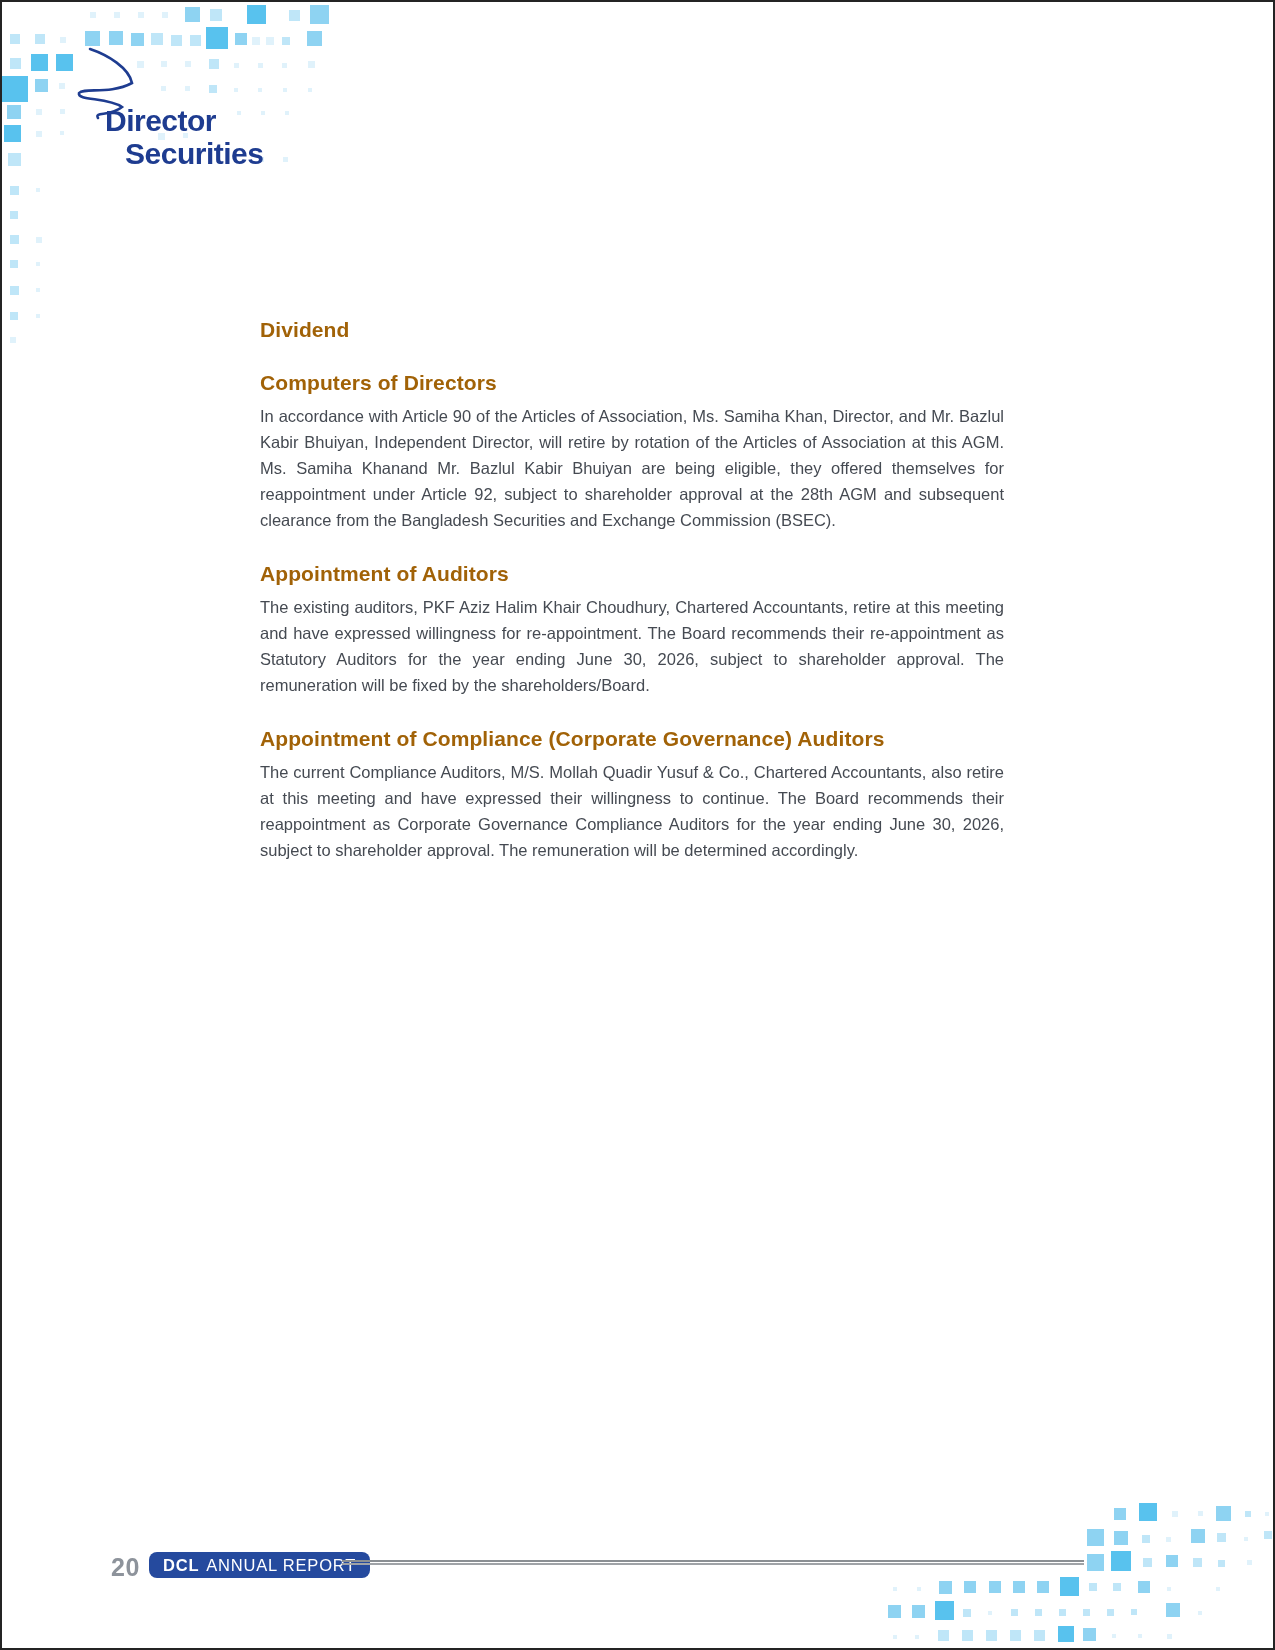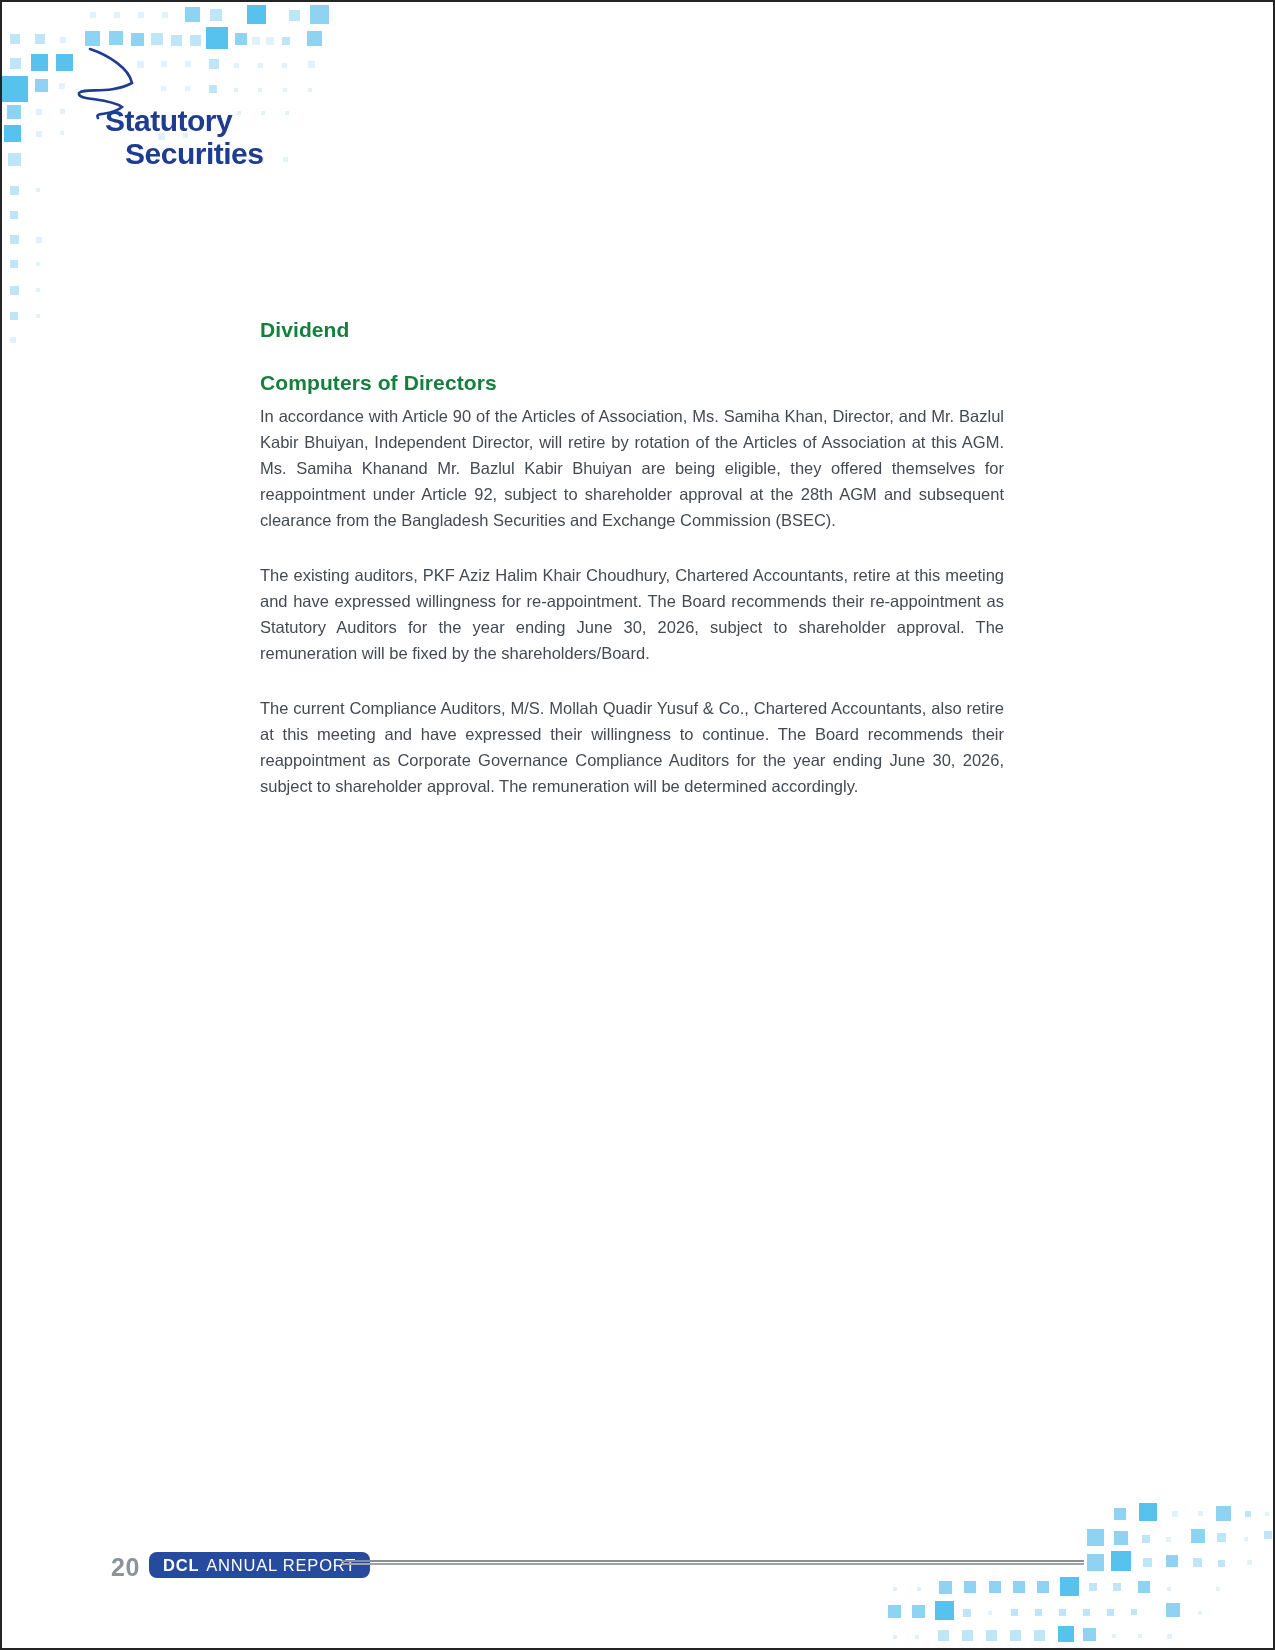--- a/index.html
+++ b/index.html
@@ -18,21 +18,21 @@
   
   .logo-swoosh{position:absolute;left:70px;top:42px;width:78px;height:80px;}
   .logo-text{position:absolute;left:103px;top:104px;color:#1e3c90;font-weight:bold;line-height:1.0;}
   .logo-line1{font-size:30px;letter-spacing:-0.5px;}
   .logo-line2{font-size:30px;letter-spacing:-0.5px;margin-left:20px;margin-top:3px;}
   
   .content{position:absolute;left:258px;top:316px;width:744px;}
   .section{margin:0 0 29px 0;}
   .section h2{
     margin:0 0 8px 0;
-    font-size:21px;font-weight:bold;color:#15803d;
+    font-size:21px;font-weight:bold;color:#a16207;
     letter-spacing:0.1px;
   }
   .section p{
     margin:0;
     font-size:16.5px;line-height:26px;color:#454a52;
     text-align:justify;
   }
   .section.single p{text-align:left;}
   
   .page-number{
@@ -192,36 +192,38 @@
       <div class="sq" style="left: 1081px; top: 1626px; width: 13px; height: 13px; background: rgb(142, 211, 242);"></div>
       <div class="sq" style="left: 1110px; top: 1632px; width: 4px; height: 4px; background: rgb(224, 242, 251);"></div>
       <div class="sq" style="left: 1136px; top: 1632px; width: 4px; height: 4px; background: rgb(224, 242, 251);"></div>
       <div class="sq" style="left: 1165px; top: 1632px; width: 5px; height: 5px; background: rgb(224, 242, 251);"></div>
     </div>
 
   <svg class="logo-swoosh" viewBox="0 0 78 80">
     <path d="M 18 5 C 36 11, 57 24, 60 39 C 38 51, 12 43, 7 49 C 5 57, 36 53, 50 63 C 38 73, 22 67, 26 74" fill="none" stroke="#1e3c90" stroke-width="2.6" stroke-linecap="round"></path>
   </svg>
   <div class="logo-text">
-    <div class="logo-line1">Statutory</div>
+    <div class="logo-line1">Director</div>
     <div class="logo-line2">Securities</div>
   </div>
 
   <div class="content">
     <div class="section single">
       <h2>Dividend</h2>
     </div>
     <div class="section">
       <h2>Computers of Directors</h2>
       <p>In accordance with Article 90 of the Articles of Association, Ms. Samiha Khan, Director, and Mr. Bazlul Kabir Bhuiyan, Independent Director, will retire by rotation of the Articles of Association at this AGM. Ms. Samiha Khanand Mr. Bazlul Kabir Bhuiyan are being eligible, they offered themselves for reappointment under Article 92, subject to shareholder approval at the 28th AGM and subsequent clearance from the Bangladesh Securities and Exchange Commission (BSEC).</p>
     </div>
     <div class="section">
+      <h2>Appointment of Auditors</h2>
       <p>The existing auditors, PKF Aziz Halim Khair Choudhury, Chartered Accountants, retire at this meeting and have expressed willingness for re-appointment. The Board recommends their re-appointment as Statutory Auditors for the year ending June 30, 2026, subject to shareholder approval. The remuneration will be fixed by the shareholders/Board.</p>
     </div>
     <div class="section">
+      <h2>Appointment of Compliance (Corporate Governance) Auditors</h2>
       <p>The current Compliance Auditors, M/S. Mollah Quadir Yusuf &amp; Co., Chartered Accountants, also retire at this meeting and have expressed their willingness to continue. The Board recommends their reappointment as Corporate Governance Compliance Auditors for the year ending June 30, 2026, subject to shareholder approval. The remuneration will be determined accordingly.</p>
     </div>
   </div>
 
   <div class="page-number">20</div>
   <div class="report-badge">
     <span class="badge-bold">DCL</span>
     <span class="badge-rest">ANNUAL REPORT</span>
   </div>
   <div class="footer-rule"></div>

